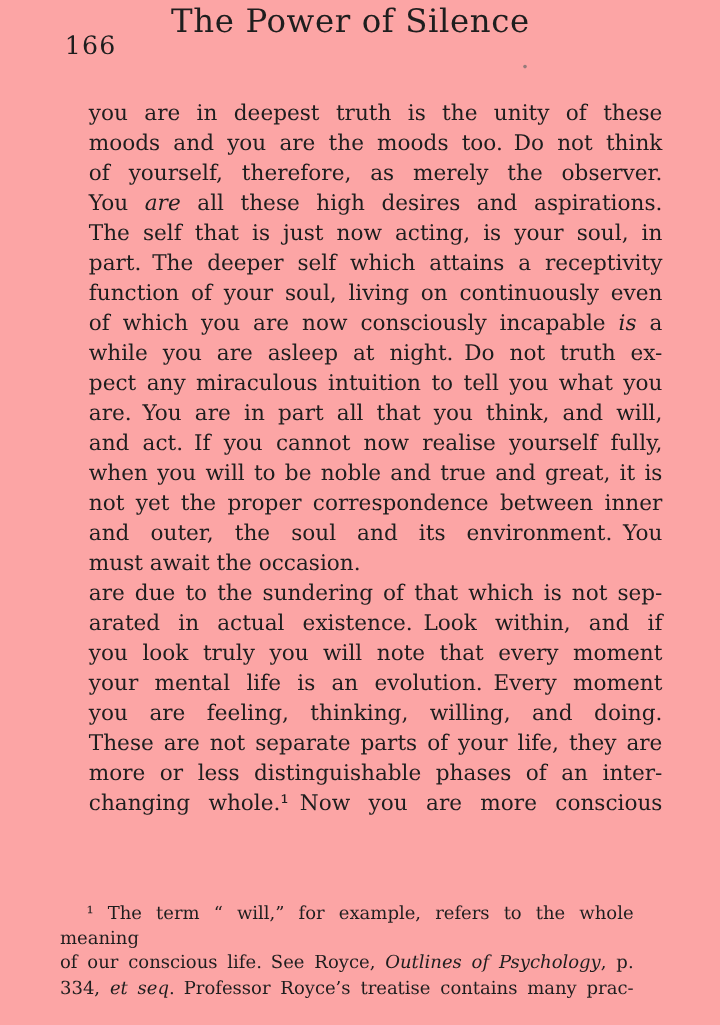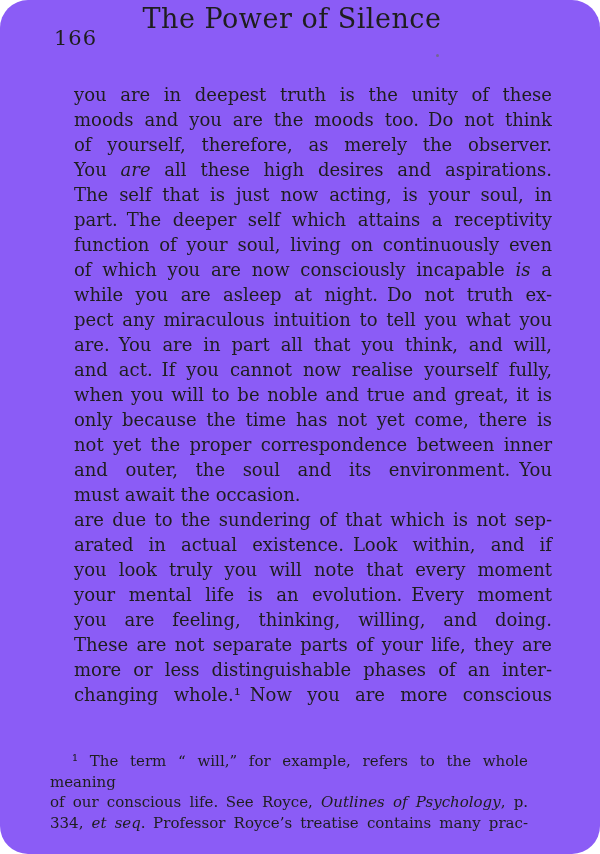--- a/index.html
+++ b/index.html
@@ -69,41 +69,40 @@
     text-align-last: left;
     -moz-text-align-last: left;
   }
   .line.indent {
     text-indent: 22px;
   }
 </style>
 </head>
 <body>
 
-<div class="page" style="background: #8b5cf6; color: rgb(30, 30, 30); border-radius: 28px;">
+<div class="page" style="background: #fca5a5; color: rgb(30, 30, 30);">
   <div class="pagenum">166</div>
   <div class="running-title">The Power of Silence</div>
   <div class="speck"></div>
 
   <div class="textblock">
       <div>
         <div class="line">you are in deepest truth is the unity of these</div>
         <div class="line">moods and you are the moods too. Do not think</div>
         <div class="line">of yourself, therefore, as merely the observer.</div>
         <div class="line">You <i>are</i> all these high desires and aspirations.</div>
         <div class="line">The self that is just now acting, is your soul, in</div>
         <div class="line">part. The deeper self which attains a receptivity</div>
         <div class="line">function of your soul, living on continuously even</div>
         <div class="line">of which you are now consciously incapable <i>is</i> a</div>
         <div class="line">while you are asleep at night. Do not truth ex-</div>
         <div class="line">pect any miraculous intuition to tell you what you</div>
         <div class="line">are. You are in part all that you think, and will,</div>
         <div class="line">and act. If you cannot now realise yourself fully,</div>
         <div class="line">when you will to be noble and true and great, it is</div>
-        <div class="line">only because the time has not yet come, there is</div>
         <div class="line">not yet the proper correspondence between inner</div>
         <div class="line">and outer, the soul and its environment. You</div>
         <div class="line no-stretch">must await the occasion.</div>
       </div>
       <div>
         <div class="line">are due to the sundering of that which is not sep-</div>
         <div class="line">arated in actual existence. Look within, and if</div>
         <div class="line">you look truly you will note that every moment</div>
         <div class="line">your mental life is an evolution. Every moment</div>
         <div class="line">you are feeling, thinking, willing, and doing.</div>

